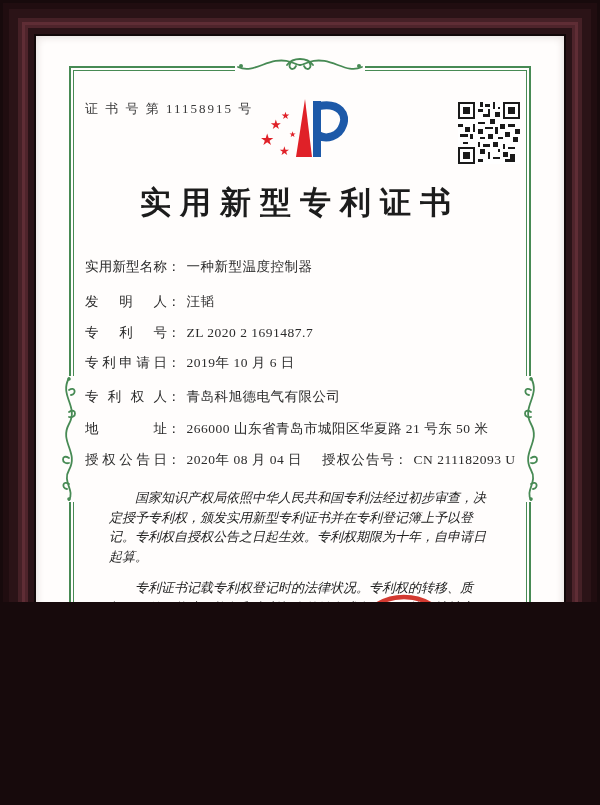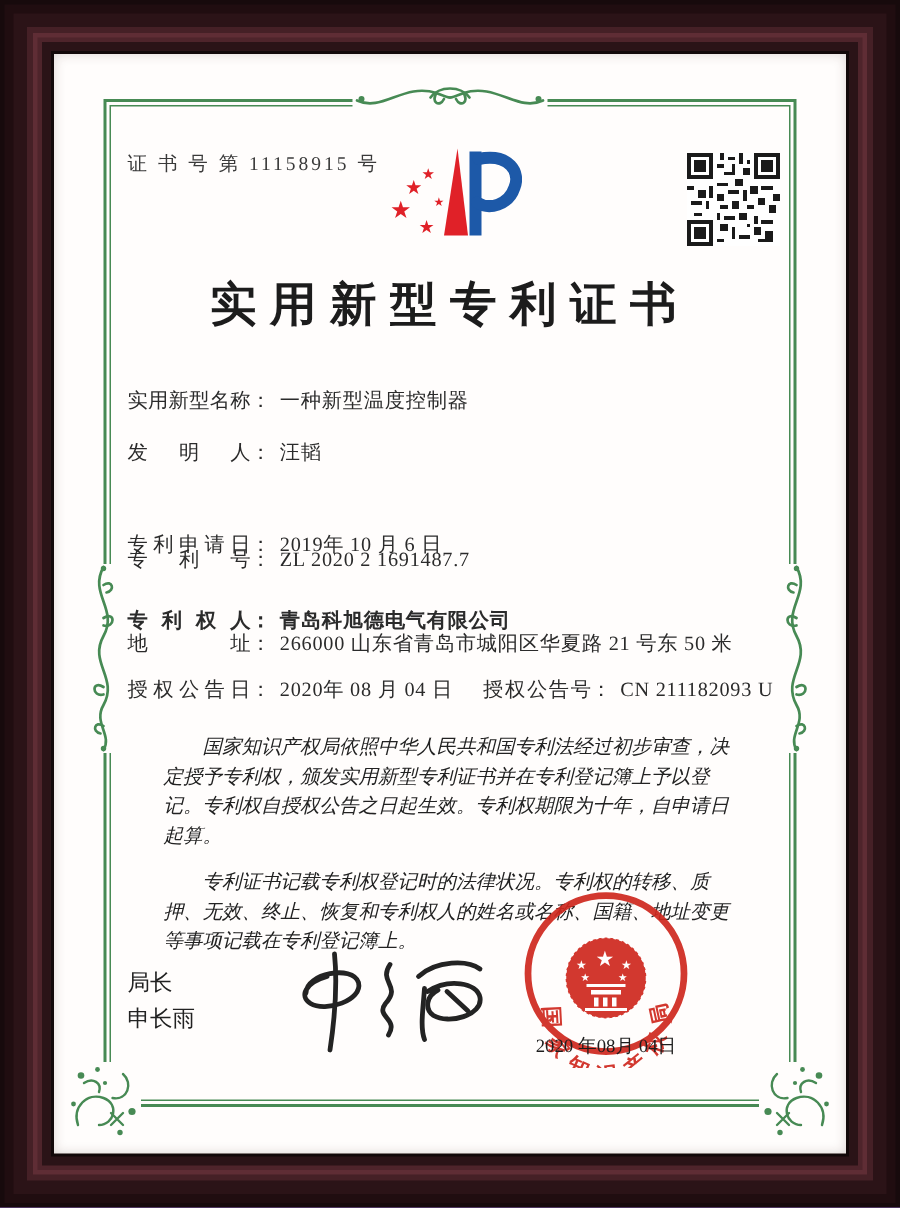--- a/index.html
+++ b/index.html
@@ -1,16 +1,16 @@
 <!DOCTYPE html>
 <html><head>
 <meta charset="utf-8">
 <style>
   html,body{margin:0;padding:0;background:#170a0c;}
-  .stage{position:relative;width:600px;height:805px;background:#6d28d9;overflow:hidden;
+  .stage{position:relative;width:600px;height:602px;background:#6d28d9;overflow:hidden;
          font-family:"Liberation Serif","DejaVu Serif",serif;}
   
   .paper{position:absolute;left:36px;top:36px;width:528px;height:733px;background:#fffdfc;
     box-shadow:
       0 0 0 2px #120809,
       0 0 0 8px #2a1317,
       0 0 0 11px #4e242b,
       0 0 0 14px #5f2d35,
       0 0 0 18px #452026,
       0 0 0 27px #2b1317,
@@ -200,27 +200,27 @@
     </div>
 
     <div class="title">实用新型专利证书</div>
 
     <div class="fieldrow" style="top:257px;">
       <span class="flabel">发明人</span><span class="fcolon">：</span><span class="fval">汪韬</span>
     </div>
     <div class="fieldrow" style="top:222px;">
       <span class="flabel">实用新型名称</span><span class="fcolon">：</span><span class="fval">一种新型温度控制器</span>
     </div>
-    <div class="fieldrow" style="top:288px;margin-top:40px;">
+    <div class="fieldrow" style="top:288px;">
       <span class="flabel">专利号</span><span class="fcolon">：</span><span class="fval">ZL 2020 2 1691487.7</span>
     </div>
     <div class="fieldrow" style="top:318px;">
       <span class="flabel">专利申请日</span><span class="fcolon">：</span><span class="fval">2019年 10 月 6 日</span>
     </div>
-    <div class="fieldrow" style="top:369px;font-weight:bold;">
+    <div class="fieldrow" style="top:352px;">
       <span class="flabel">专利权人</span><span class="fcolon">：</span><span class="fval">青岛科旭德电气有限公司</span>
     </div>
     <div class="fieldrow" style="top:384px;">
       <span class="flabel">地址</span><span class="fcolon">：</span><span class="fval">266000 山东省青岛市城阳区华夏路 21 号东 50 米</span>
     </div>
     <div class="fieldrow" style="top:415px;">
       <span class="flabel">授权公告日</span><span class="fcolon">：</span><span class="fval">2020年 08 月 04 日</span><span class="flabel2">授权公告号</span><span class="fcolon">：</span><span class="fval">CN 211182093 U</span>
     </div>
 
     <div class="bodytext">

